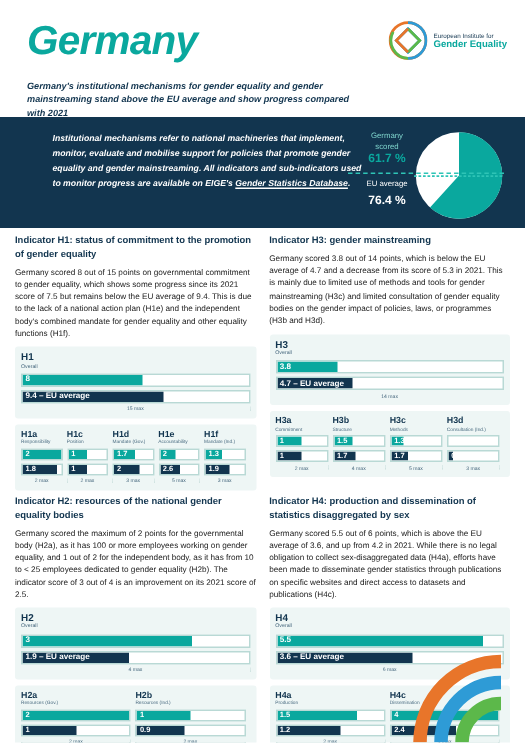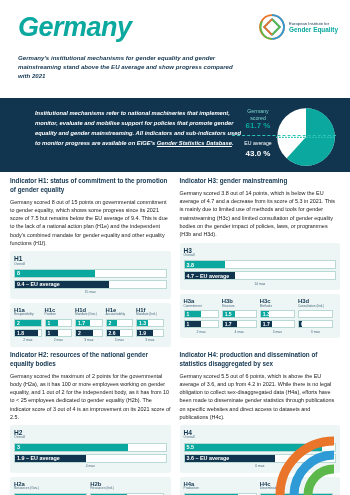--- a/index.html
+++ b/index.html
@@ -28,21 +28,20 @@
   }
   .logo-mark { width: 26px; height: 26px; display: block; }
   .logo-text { line-height: 1.2; }
   .logo-l1 { font-size: 4.2px; color: #12354f; }
   .logo-l2 { font-size: 6.4px; font-weight: bold; color: #0aa89e; }
 
   
   .banner {
     position: relative; height: 74px; background: #12354f;
     padding: 11px 12px 0 35px;
-    margin-top: 20px;
   }
   .banner-text {
     width: 212px; font-size: 5.8px; font-style: italic; font-weight: bold;
     color: #ffffff; line-height: 1.72;
   }
   .banner-text .lnk { color: #ffffff; text-decoration: underline; }
   .donut-area { position: absolute; right: 8px; top: 6px; width: 112px; height: 66px; }
   .donut-labels {
     position: absolute; left: 0; top: 4px; width: 56px; text-align: center;
   }
@@ -147,21 +146,21 @@
     </div>
 
     <div class="donut-area">
       <div class="donut-labels">
         <div class="dl-small">Germany</div>
         <div class="dl-small">scored</div>
         <div class="dl-big">61.7 %</div>
         <div class="dl-eu-box">
           <div class="dl-eu">EU average</div>
         </div>
-        <div class="dl-eu-big">43.0 %</div>
+        <div class="dl-eu-big">76.4 %</div>
       </div>
       <svg class="donut-svg" width="60" height="60" viewBox="0 0 100 100">
         <circle cx="50" cy="50" r="48" fill="#ffffff"></circle>
         <path id="donut-slice" fill="#0aa89e" d="M 50 50 L 50 2 A 48 48 0 1 1 17.807092326237438 85.60360509145949 Z"></path>
         <line id="donut-eu-line" stroke="#2ec4b6" stroke-width="2" stroke-dasharray="3,2" x1="0" x2="100" y1="50.768" y2="50.768"></line>
       </svg>
       <div class="eu-dashline"></div>
     </div>
   </div>
 

